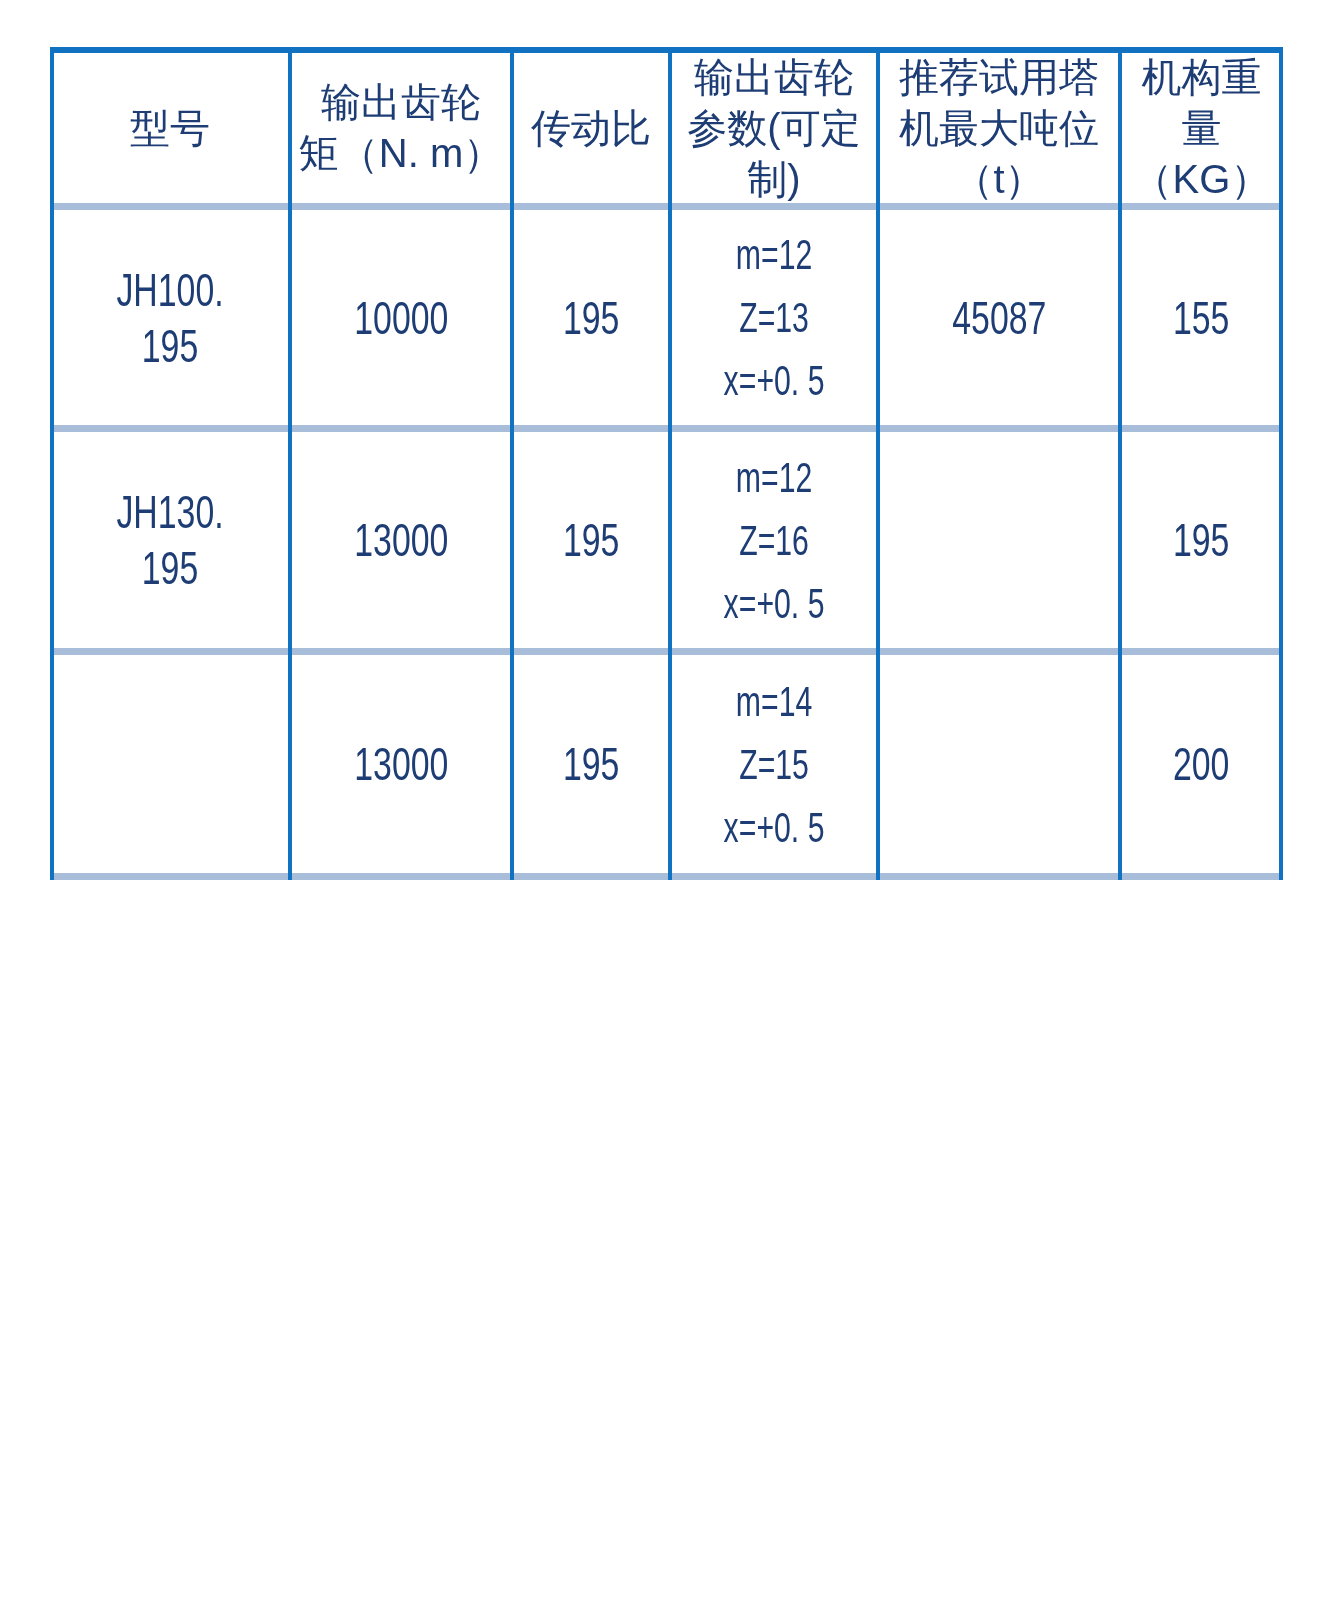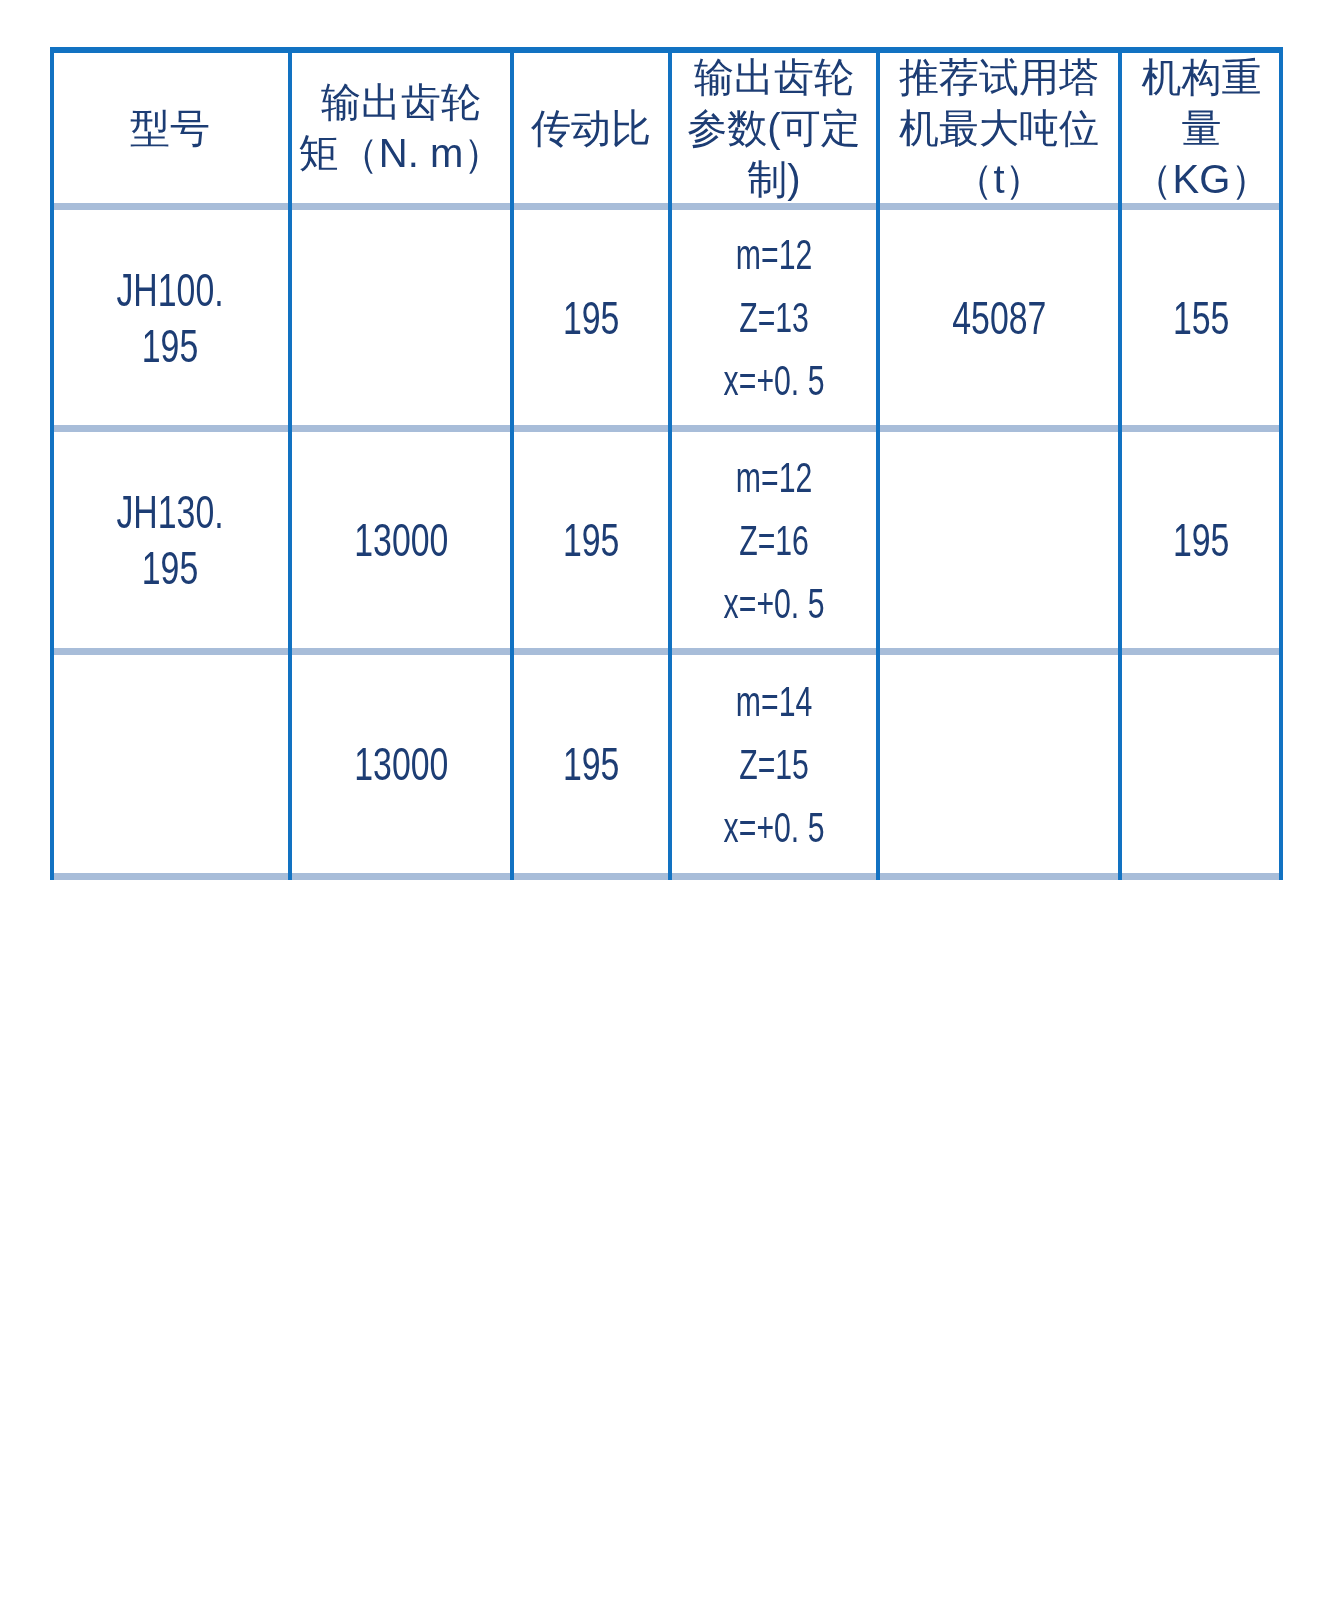--- a/index.html
+++ b/index.html
@@ -115,36 +115,38 @@
 参数(可定
 制)</span></div>
       <div class="cell header-cell" style="grid-area:1/6"><span class="txt">机构重
 量
 （KG）</span></div>
       <div class="cell header-cell" style="grid-area:1/5"><span class="txt">推荐试用塔
 机最大吨位
 （t）</span></div>
 
       <div class="cell data-cell" style="grid-area:3/1"><span class="txt">JH100. 195</span></div>
+      <div class="cell data-cell" style="grid-area:3/2"><span class="txt">10000</span></div>
       <div class="cell data-cell" style="grid-area:3/3"><span class="txt">195</span></div>
       <div class="cell data-cell gear-cell" style="grid-area:3/4"><span class="txt">m=12
 Z=13
 x=+0. 5</span></div>
       <div class="cell data-cell" style="grid-area:3/5"><span class="txt">45087</span></div>
       <div class="cell data-cell" style="grid-area:3/6"><span class="txt">155</span></div>
 
       <div class="cell data-cell" style="grid-area:5/1"><span class="txt">JH130. 195</span></div>
       <div class="cell data-cell" style="grid-area:5/2"><span class="txt">13000</span></div>
       <div class="cell data-cell" style="grid-area:5/3"><span class="txt">195</span></div>
       <div class="cell data-cell gear-cell" style="grid-area:5/4"><span class="txt">m=12
 Z=16
 x=+0. 5</span></div>
       <div class="cell data-cell" style="grid-area:5/6"><span class="txt">195</span></div>
 
       <div class="cell data-cell" style="grid-area:7/2"><span class="txt">13000</span></div>
       <div class="cell data-cell" style="grid-area:7/3"><span class="txt">195</span></div>
       <div class="cell data-cell gear-cell" style="grid-area:7/4"><span class="txt">m=14
 Z=15
 x=+0. 5</span></div>
+      <div class="cell data-cell" style="grid-area:7/6"><span class="txt">200</span></div>
 
     </div>
   </div>
 </div>
 
 </body></html>

